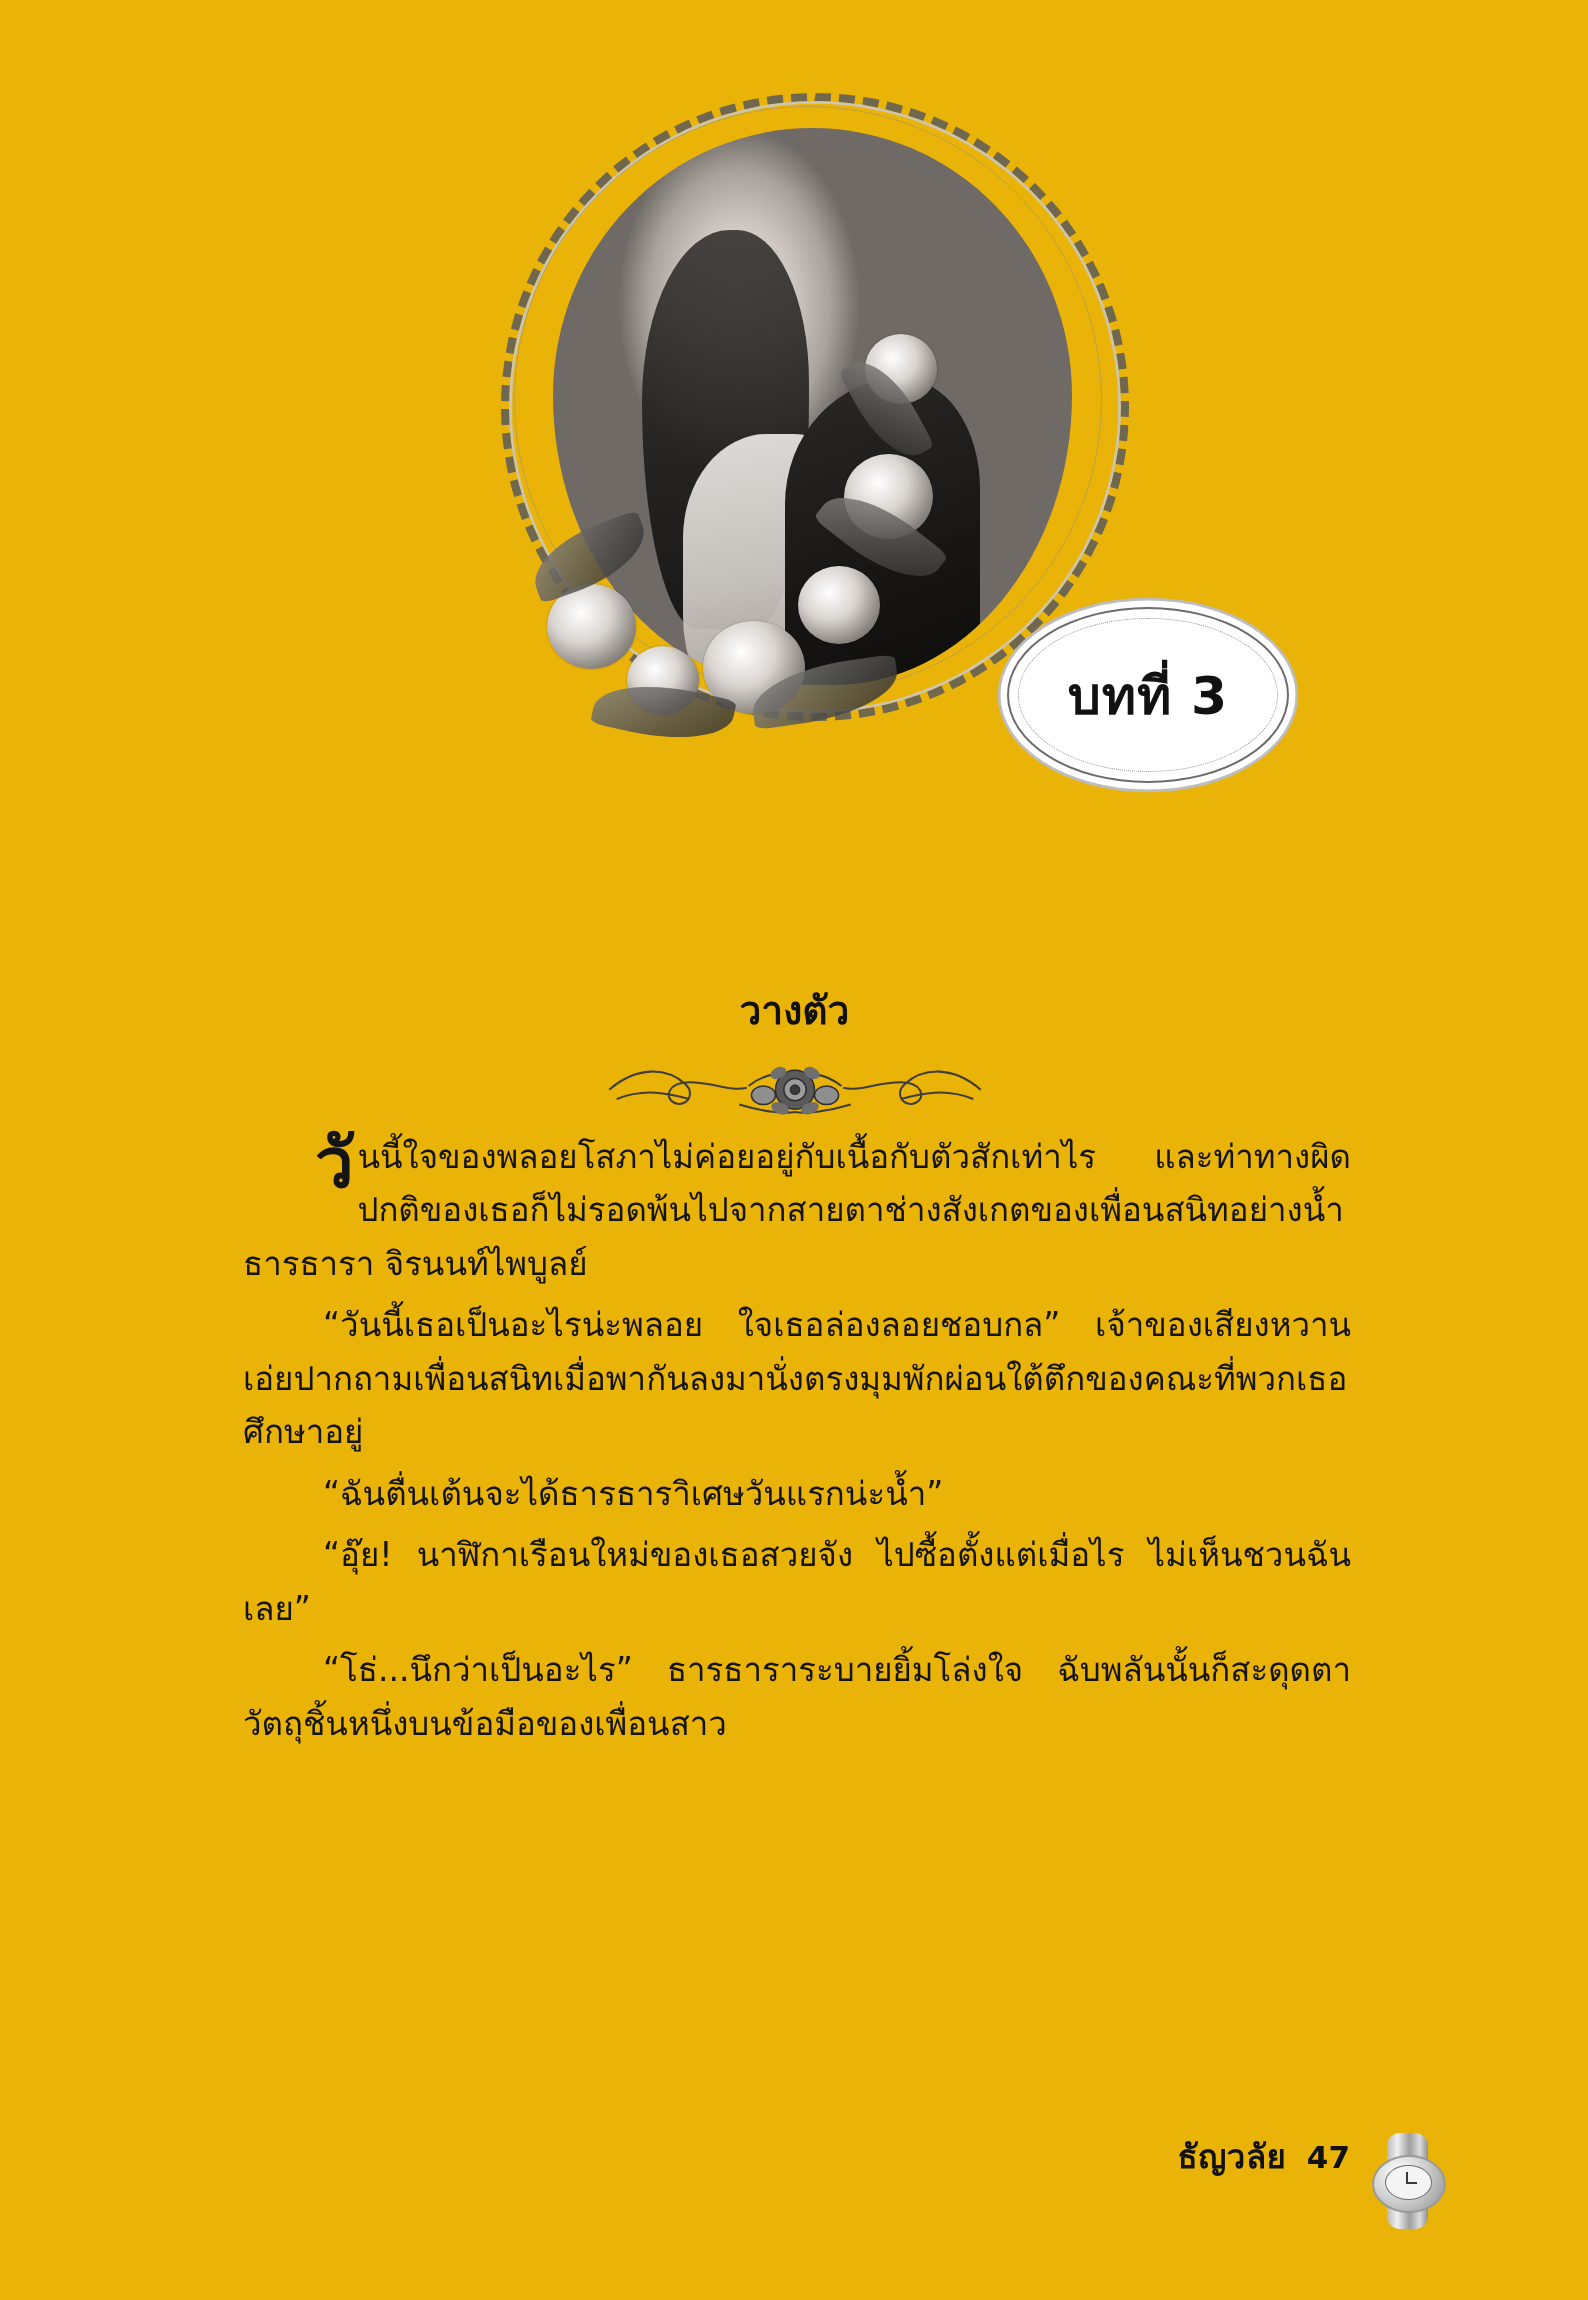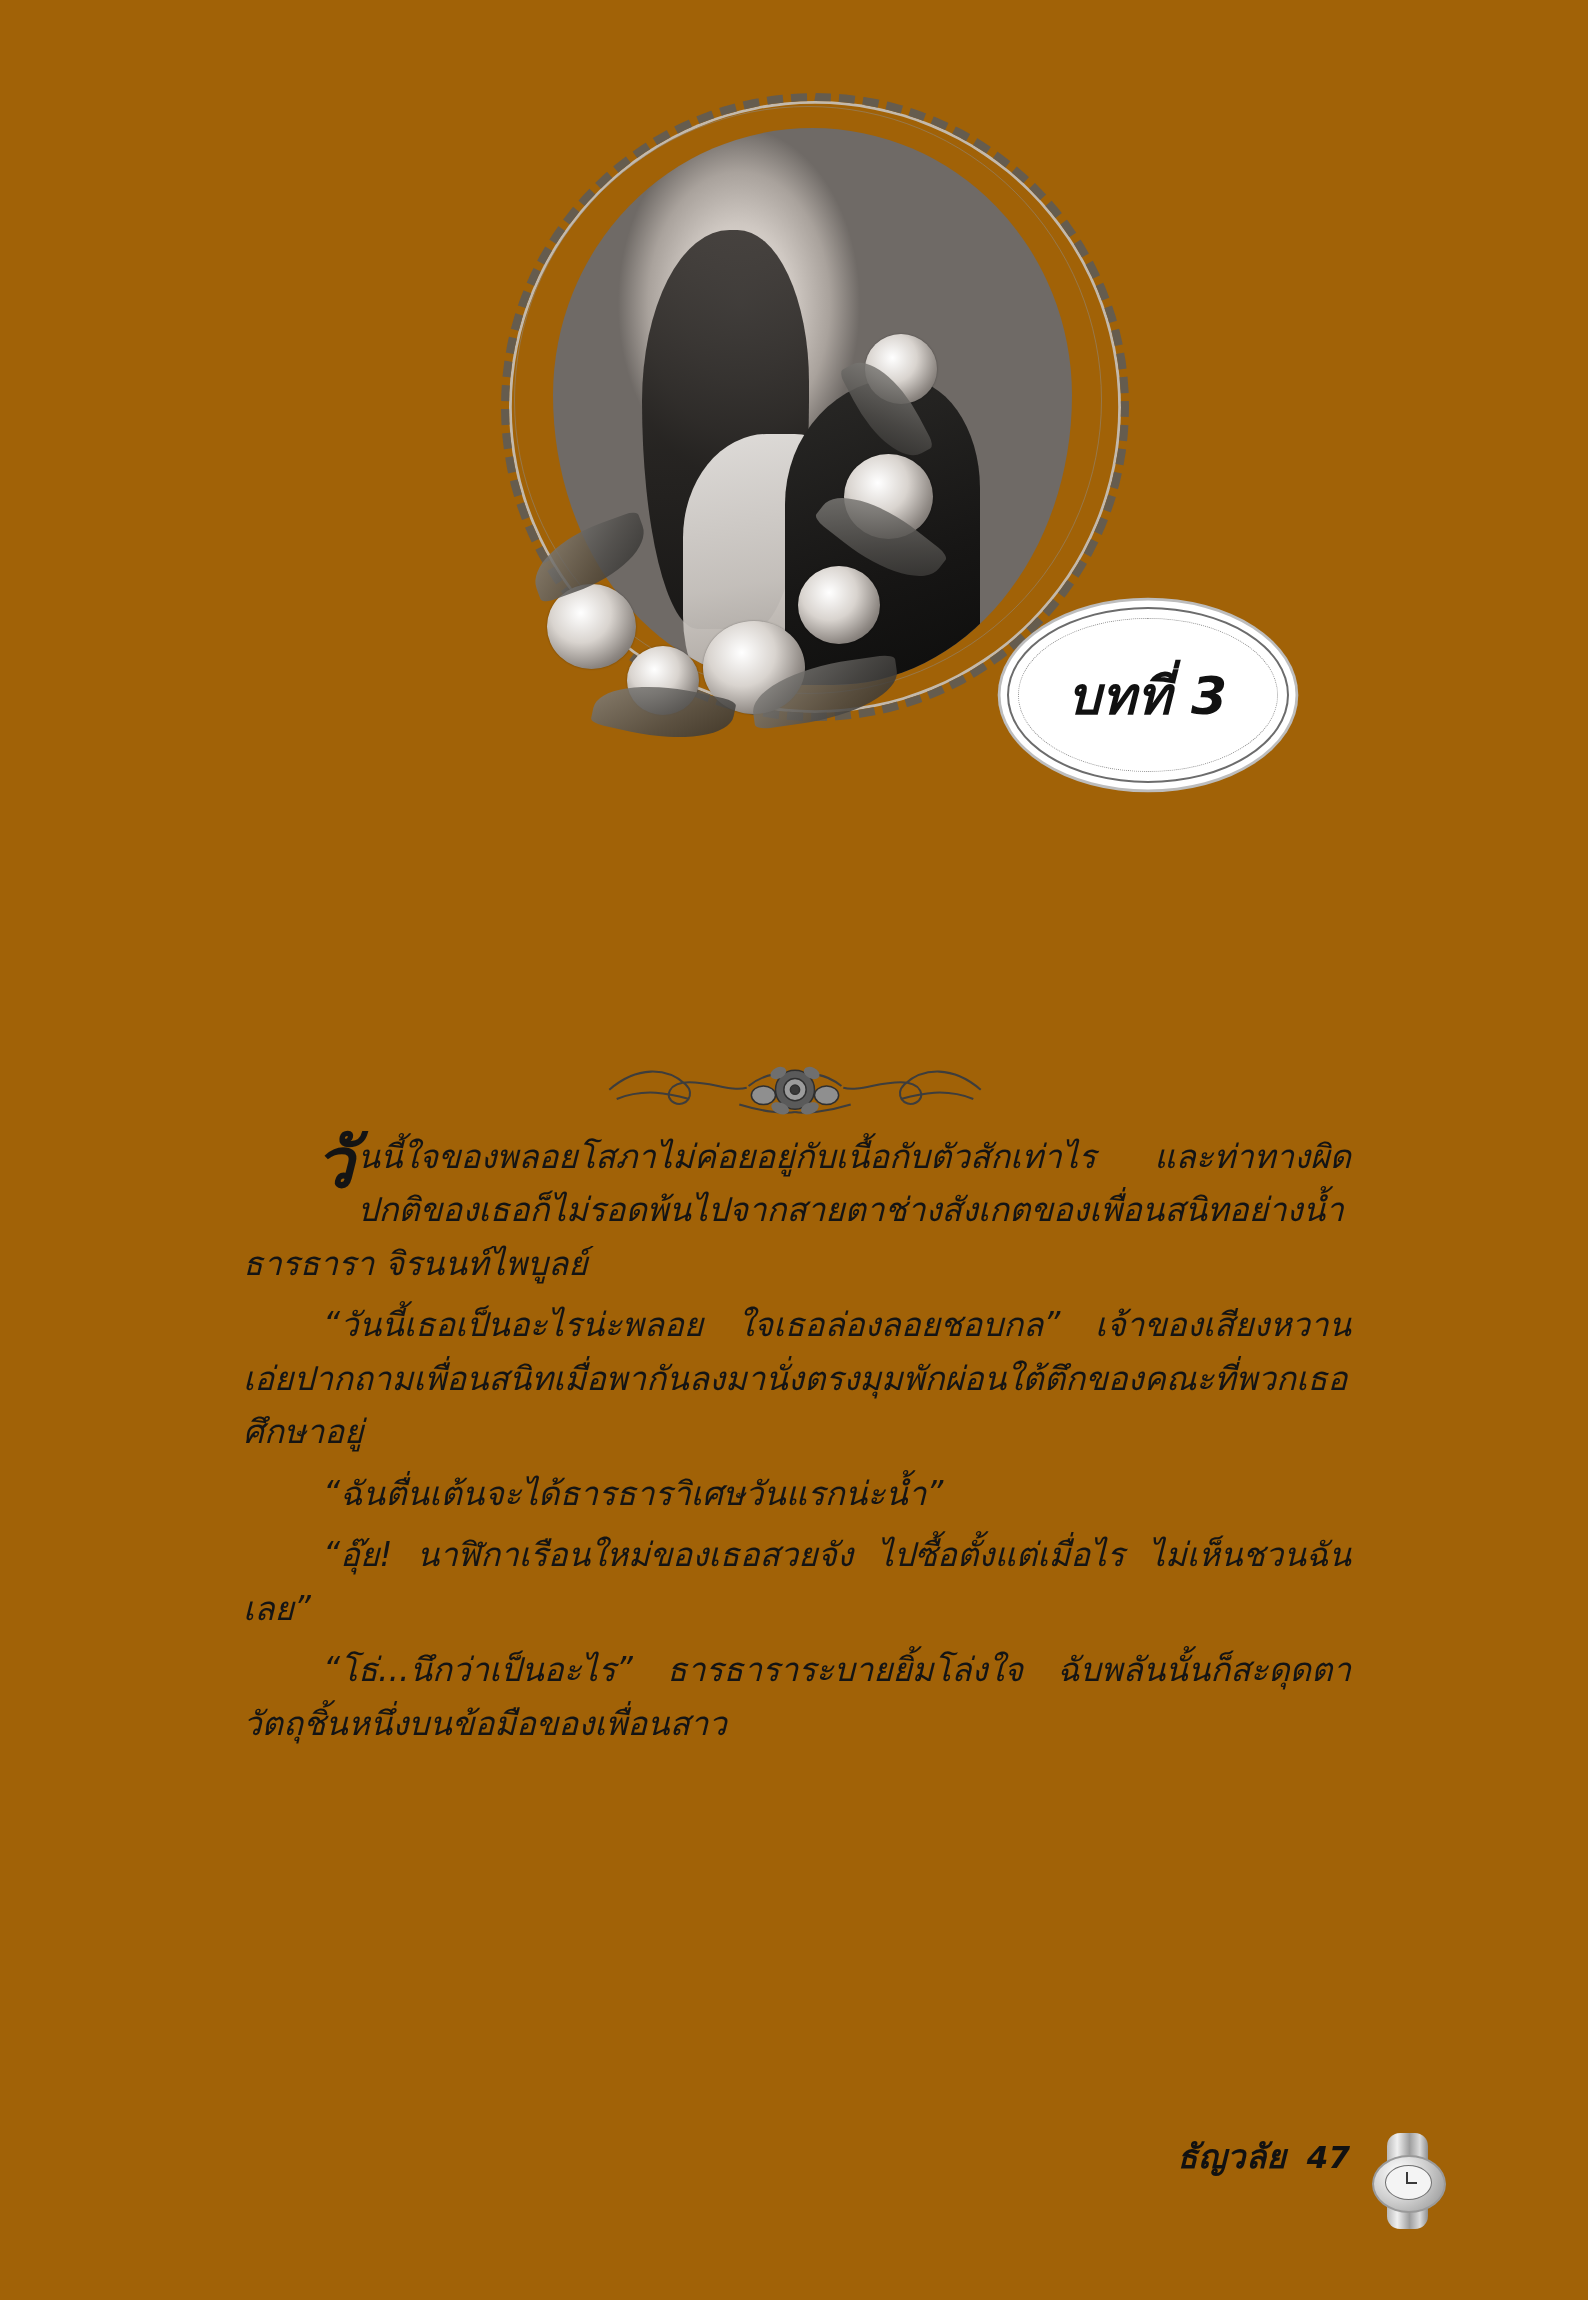--- a/index.html
+++ b/index.html
@@ -12,22 +12,21 @@
     height: 2300px;
     position: relative;
     font-family: "DejaVu Sans", sans-serif;
     color: #111;
     overflow: hidden;
   }
 
   .page {
     position: absolute;
     inset: 0;
-    background: #a16207;
-    font-style: italic;
+    background: #eab308;
   }
 
   
   .illustration {
     position: absolute;
     left: 464px;
     top: 74px;
     width: 863px;
     height: 863px;
   }
@@ -285,20 +284,21 @@
       <div class="leaf" style="left:213px; top:191px; width:148px; height:56px; transform:rotate(-8deg);"></div>
       <div class="leaf" style="left:278px; top:37px;  width:130px; height:54px; transform:rotate(38deg);"></div>
       <div class="leaf" style="left:293px; top:-89px; width:111px; height:50px; transform:rotate(62deg);"></div>
     </div>
 
     <div class="chapter-badge">
       <span>บทที่ 3</span>
     </div>
   </div>
 
+  <div class="subtitle">วางตัว</div>
 
   <div class="ornament">
     <svg width="390" height="78" viewBox="0 0 420 84">
       <g fill="none" stroke="#3d3d3d" stroke-width="2.2">
         <path d="M10 46 C40 20, 72 22, 92 40 C104 51, 92 66, 80 60 C68 54, 74 38, 96 38 C122 38, 140 48, 158 44"></path>
         <path d="M18 56 C48 44, 74 50, 96 56"></path>
         <path d="M410 46 C380 20, 348 22, 328 40 C316 51, 328 66, 340 60 C352 54, 346 38, 324 38 C298 38, 280 48, 262 44"></path>
         <path d="M402 56 C372 44, 346 50, 324 56"></path>
         <path d="M160 42 C178 28, 196 26, 206 34"></path>
         <path d="M260 42 C242 28, 224 26, 214 34"></path>

